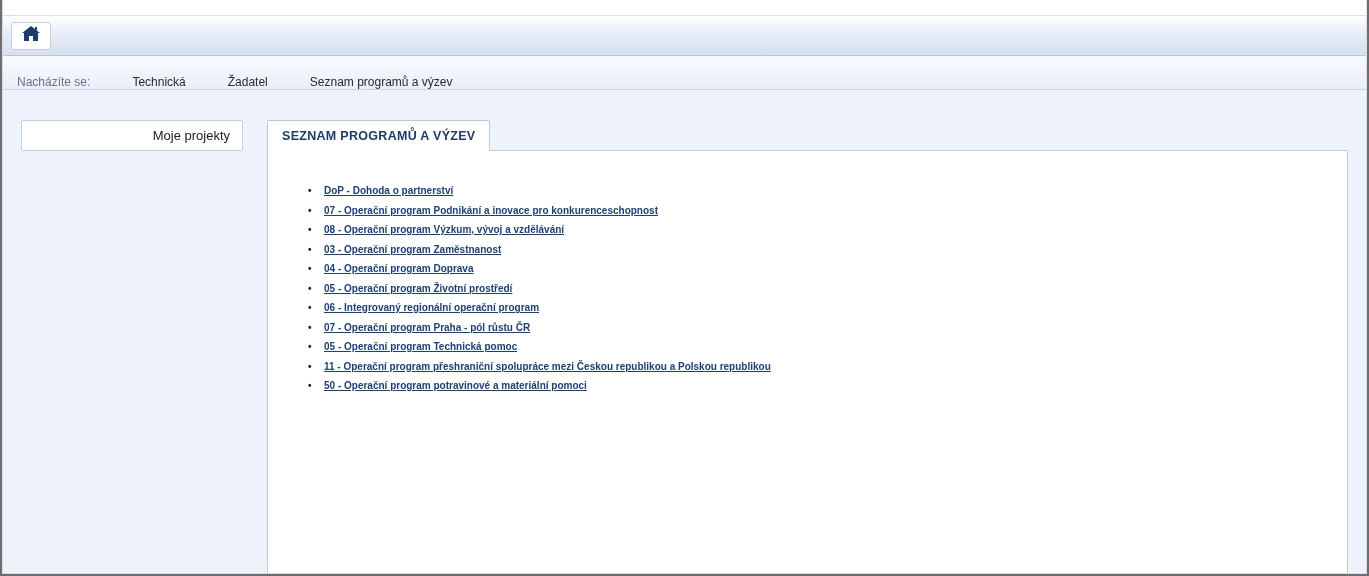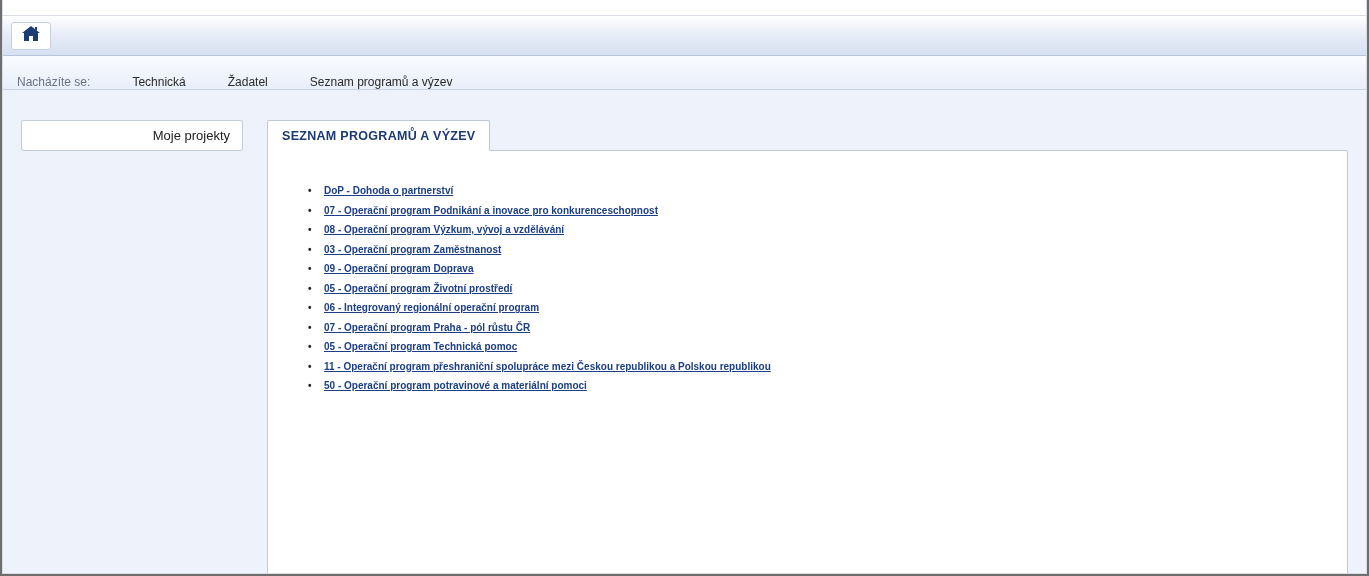--- a/index.html
+++ b/index.html
@@ -218,21 +218,21 @@
           <div class="tab">
             <span>SEZNAM PROGRAMŮ A VÝZEV</span>
           </div>
         </div>
         <div class="panel">
           <ul class="program-list" id="program-list">
               <li><a href="#">DoP - Dohoda o partnerství</a></li>
               <li><a href="#">07 - Operační program Podnikání a inovace pro konkurenceschopnost</a></li>
               <li><a href="#">08 - Operační program Výzkum, vývoj a vzdělávání</a></li>
               <li><a href="#">03 - Operační program Zaměstnanost</a></li>
-              <li><a href="#">09 - Operační program Doprava</a></li>
+              <li><a href="#">04 - Operační program Doprava</a></li>
               <li><a href="#">05 - Operační program Životní prostředí</a></li>
               <li><a href="#">06 - Integrovaný regionální operační program</a></li>
               <li><a href="#">07 - Operační program Praha - pól růstu ČR</a></li>
               <li><a href="#">05 - Operační program Technická pomoc</a></li>
               <li><a href="#">11 - Operační program přeshraniční spolupráce mezi Českou republikou a Polskou republikou</a></li>
               <li><a href="#">50 - Operační program potravinové a materiální pomoci</a></li>
             </ul>
         </div>
       </div>
 

